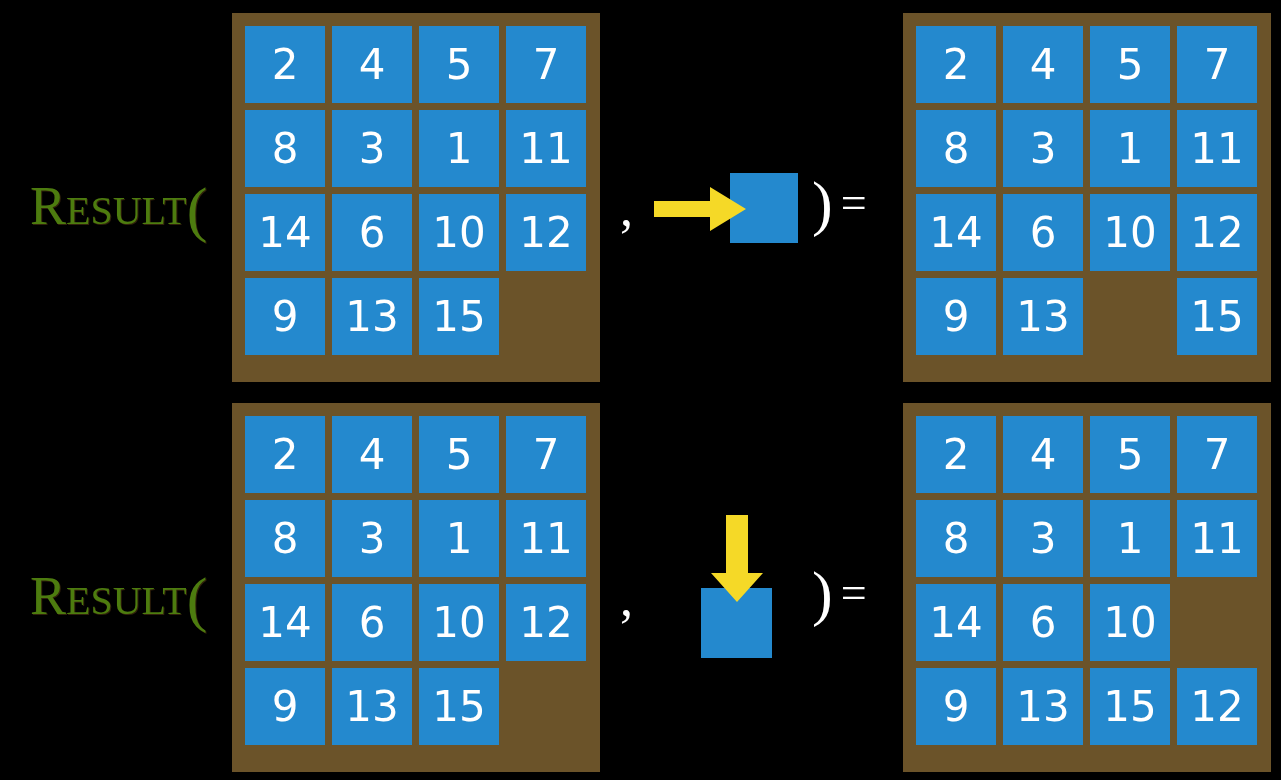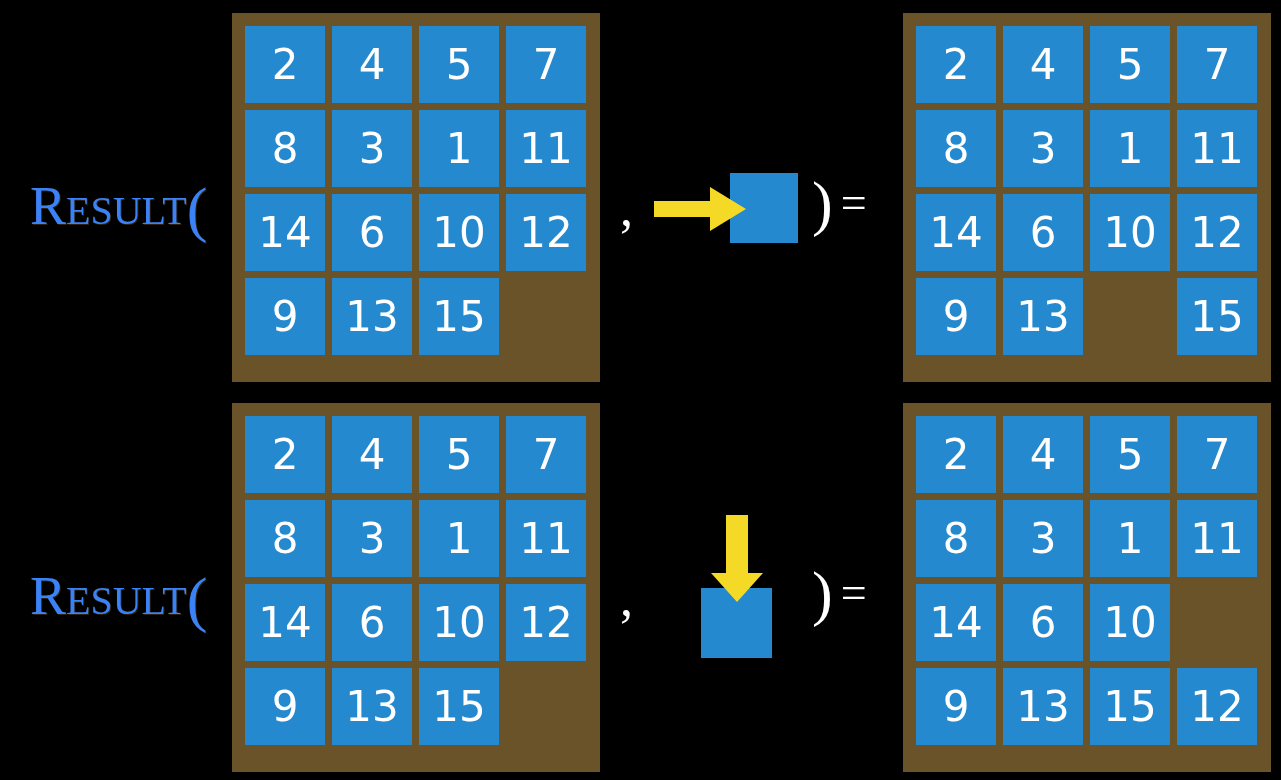--- a/index.html
+++ b/index.html
@@ -20,21 +20,21 @@
   .slide {
     position: absolute;
     inset: 0;
     background: #000000;
   }
 
   
   .result-label {
     position: absolute;
     font-family: "Liberation Serif", serif;
-    color: #3b82f6;
+    color: #4d7c0f;
     white-space: nowrap;
     letter-spacing: 0px;
     text-shadow: 1px 1px 0 rgba(90,60,20,0.55);
   }
   .result-label .cap {
     font-size: 54px;
     line-height: 1;
   }
   .result-label .small {
     font-size: 40px;

